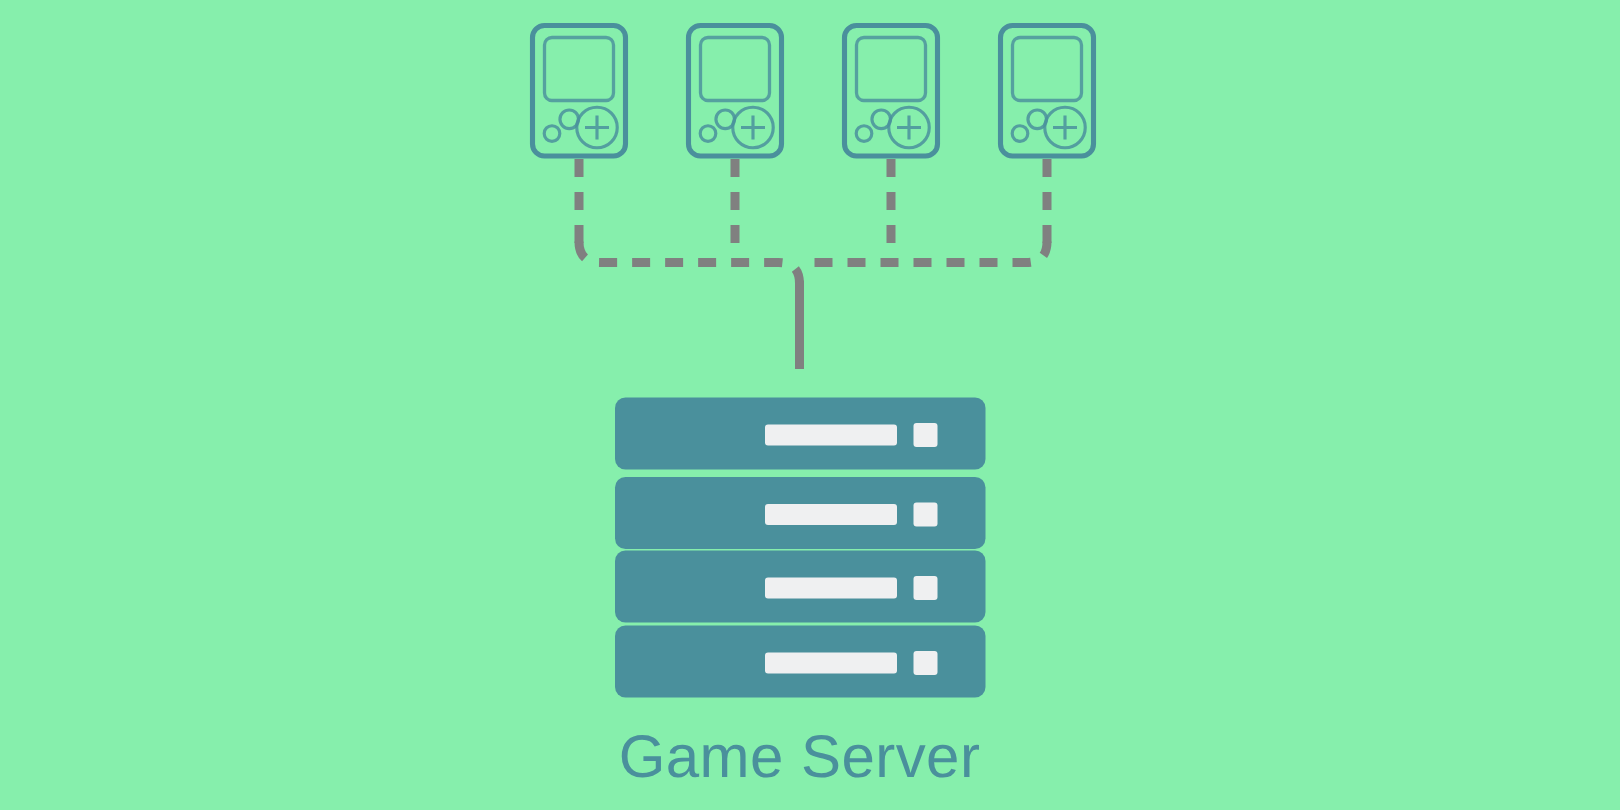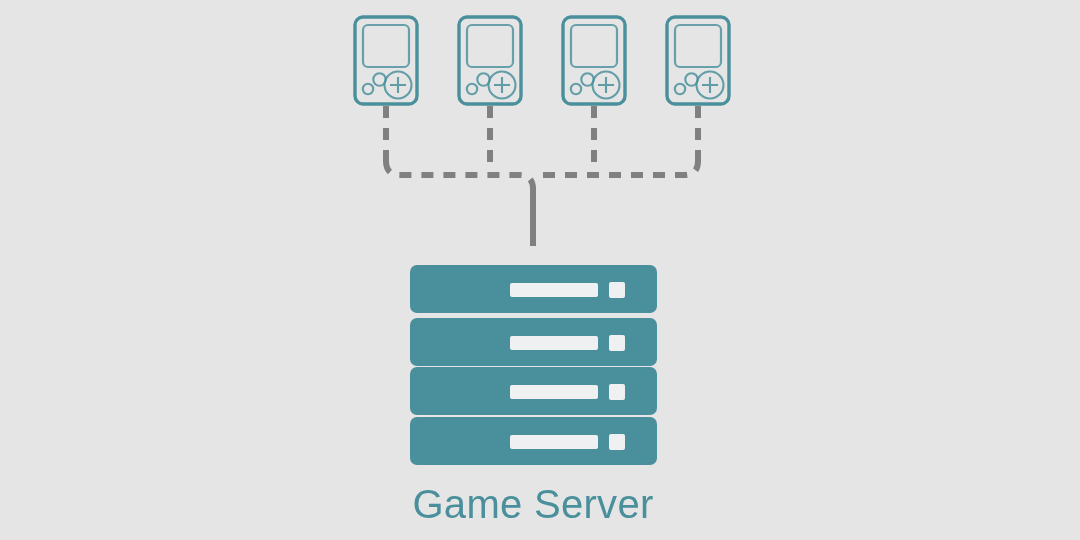--- a/index.html
+++ b/index.html
@@ -10,21 +10,21 @@
   body {
     width: 1080px;
     height: 540px;
     overflow: hidden;
     font-family: "Liberation Sans", sans-serif;
   }
   #canvas {
     position: relative;
     width: 1080px;
     height: 540px;
-    background: #e5e5e5;
+    background: #86efac;
   }
   #diagram-svg {
     display: block;
     width: 1080px;
     height: 540px;
   }
   .server-label {
     font-family: "Liberation Sans", sans-serif;
     font-size: 40px;
     font-weight: 400;

